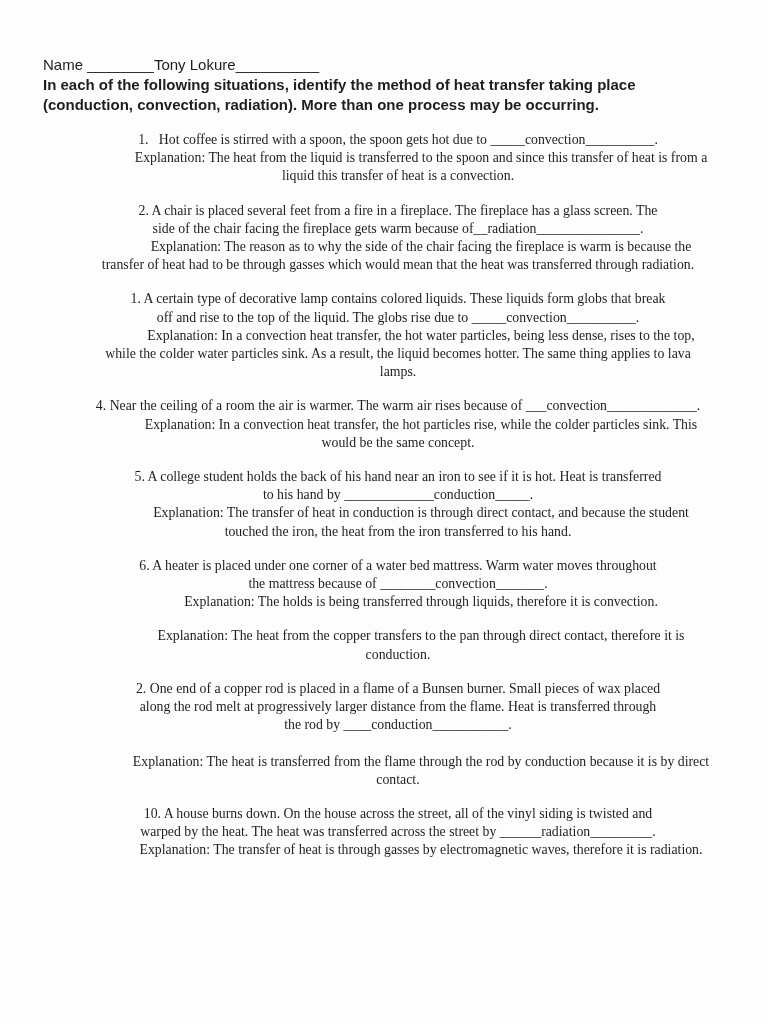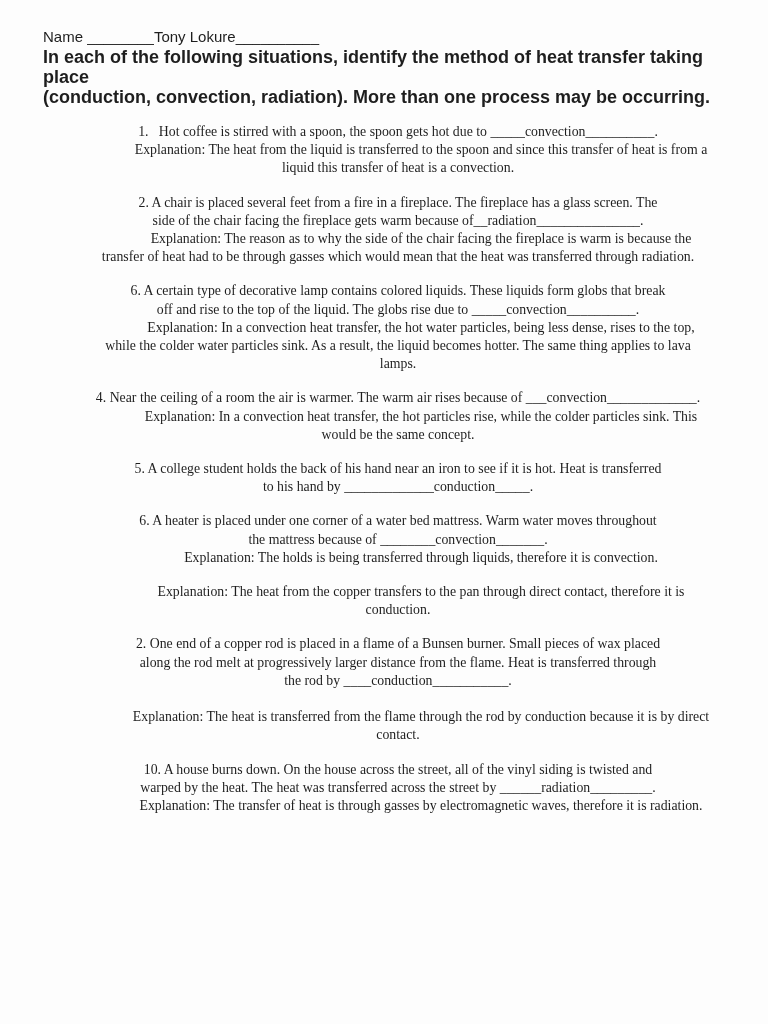--- a/index.html
+++ b/index.html
@@ -6,35 +6,35 @@
     margin: 0;
     padding: 0;
     background: #ffffff;
   }
   .page {
     position: relative;
     width: 768px;
     height: 1024px;
     background: #fdfdfd;
     box-sizing: border-box;
-    padding: 27px 15px 0 43px;
+    padding: 55px 15px 0 43px;
     color: #1e1e1e;
     overflow: hidden;
   }
   .name-line {
     font-family: "Liberation Sans", sans-serif;
     font-size: 15px;
     line-height: 20px;
     font-weight: 400;
     margin: 0;
     white-space: pre-wrap;
   }
   .instructions {
     font-family: "Liberation Sans", sans-serif;
-    font-size: 18px;
+    font-size: 15px;
     line-height: 20px;
     font-weight: 700;
     margin: 0 0 16px 0;
     white-space: pre-wrap;
   }
   .q-block {
     margin: 0 0 16px 0;
   }
   .q-text, .expl {
     font-family: "Liberation Serif", serif;
@@ -66,36 +66,38 @@
   </div>
 
   <div class="q-block">
     <p class="q-text">2. A chair is placed several feet from a fire in a fireplace. The fireplace has a glass screen. The
 side of the chair facing the fireplace gets warm because of__radiation_______________.</p>
     <p class="expl">Explanation: The reason as to why the side of the chair facing the fireplace is warm is because the
 transfer of heat had to be through gasses which would mean that the heat was transferred through radiation.</p>
   </div>
 
   <div class="q-block">
-    <p class="q-text">6. A certain type of decorative lamp contains colored liquids. These liquids form globs that break
+    <p class="q-text">1. A certain type of decorative lamp contains colored liquids. These liquids form globs that break
 off and rise to the top of the liquid. The globs rise due to _____convection__________.</p>
     <p class="expl">Explanation: In a convection heat transfer, the hot water particles, being less dense, rises to the top,
 while the colder water particles sink. As a result, the liquid becomes hotter. The same thing applies to lava
 lamps.</p>
   </div>
 
   <div class="q-block">
     <p class="q-text">4. Near the ceiling of a room the air is warmer. The warm air rises because of ___convection_____________.</p>
     <p class="expl">Explanation: In a convection heat transfer, the hot particles rise, while the colder particles sink. This
 would be the same concept.</p>
   </div>
 
   <div class="q-block">
     <p class="q-text">5. A college student holds the back of his hand near an iron to see if it is hot. Heat is transferred
 to his hand by _____________conduction_____.</p>
+    <p class="expl">Explanation: The transfer of heat in conduction is through direct contact, and because the student
+touched the iron, the heat from the iron transferred to his hand.</p>
   </div>
 
   <div class="q-block">
     <p class="q-text">6. A heater is placed under one corner of a water bed mattress. Warm water moves throughout
 the mattress because of ________convection_______.</p>
     <p class="expl">Explanation: The holds is being transferred through liquids, therefore it is convection.</p>
   </div>
 
   <div class="q-block">
     <p class="expl">Explanation: The heat from the copper transfers to the pan through direct contact, therefore it is

